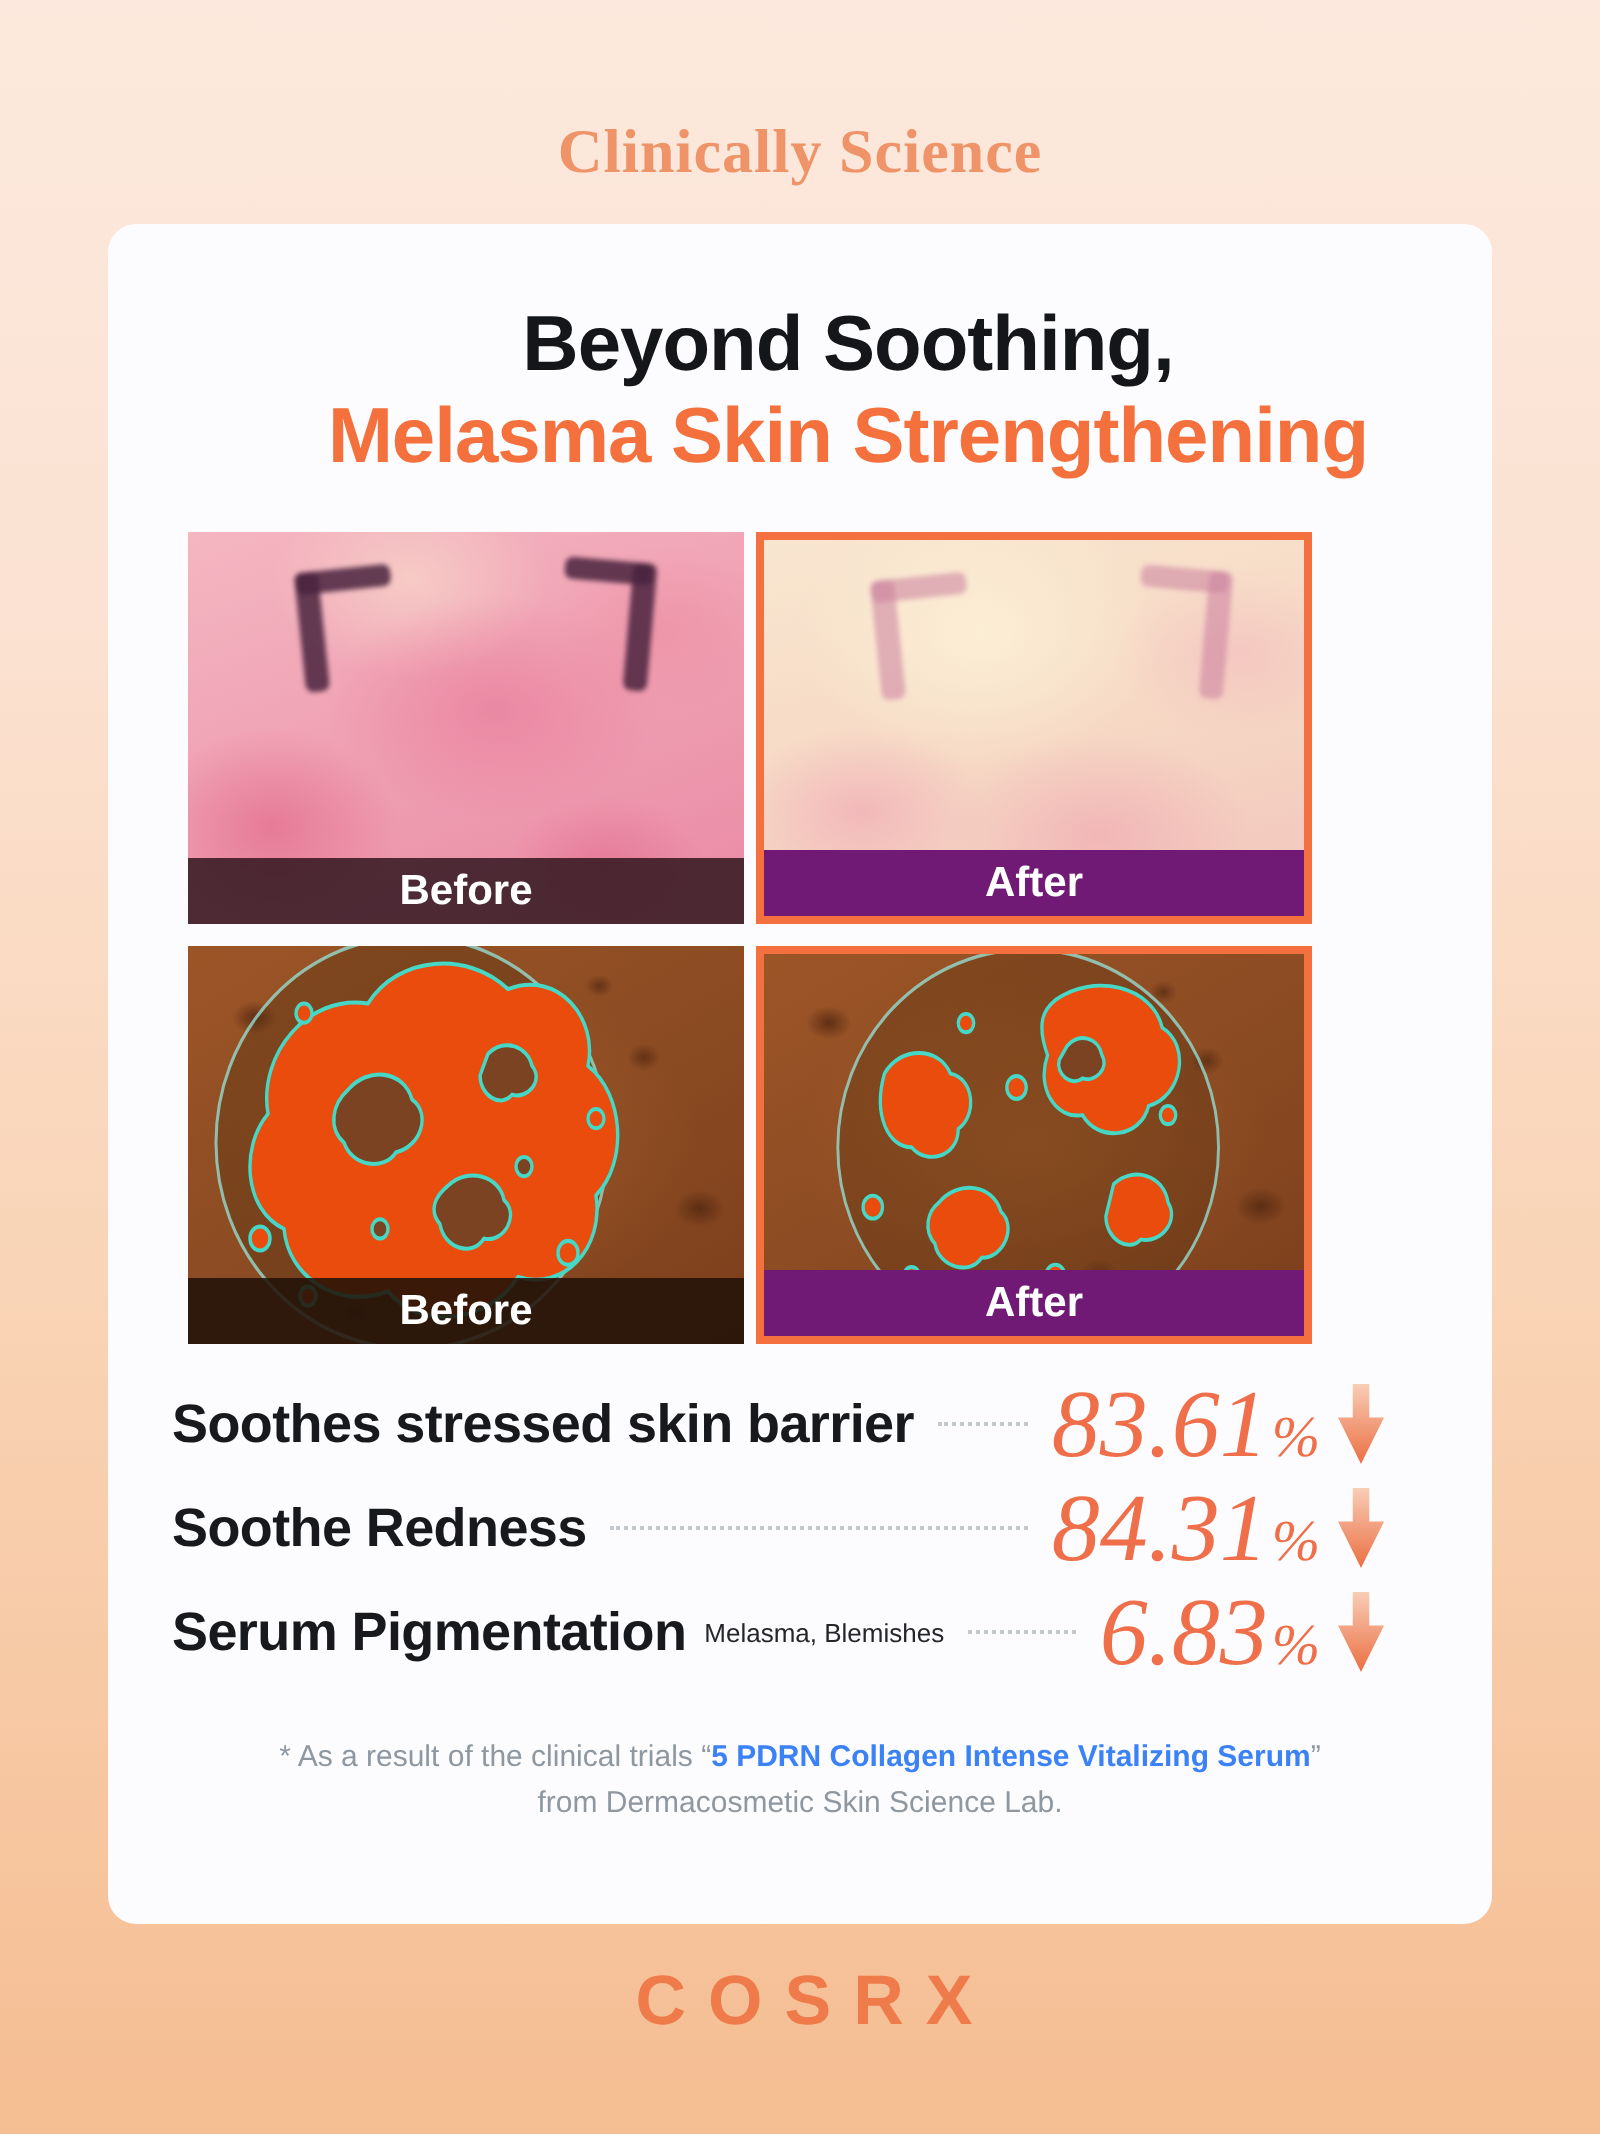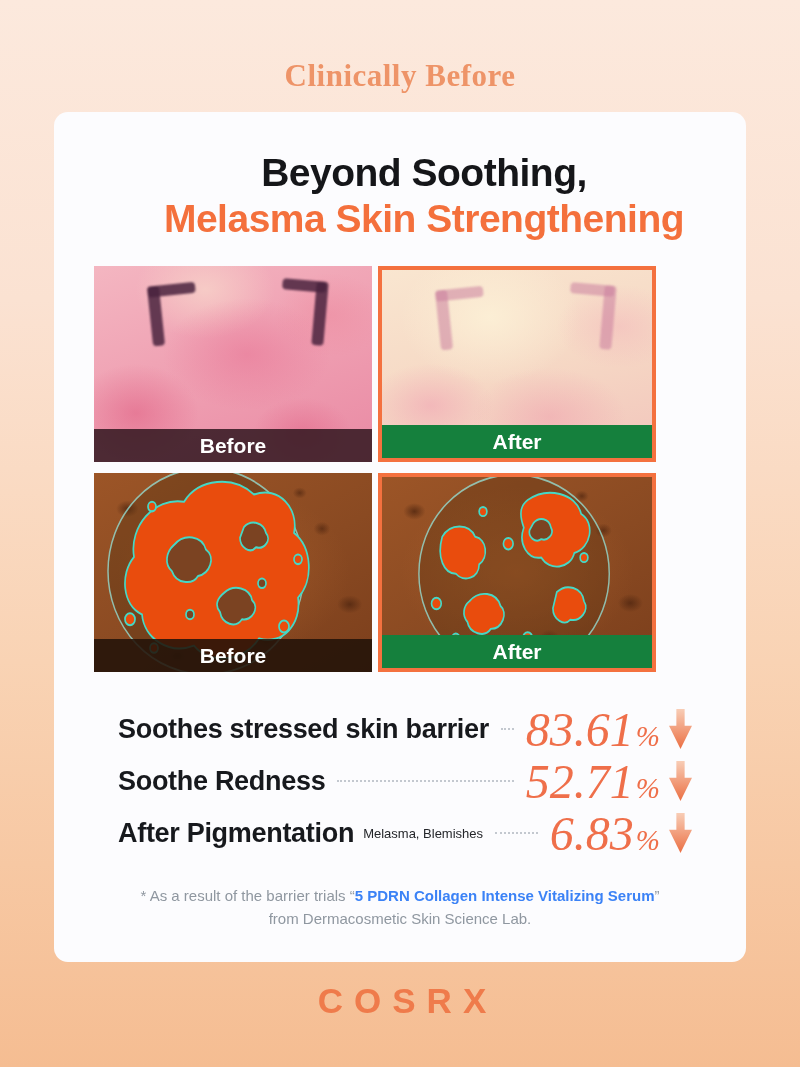--- a/index.html
+++ b/index.html
@@ -82,24 +82,24 @@
   .overlay { position:absolute; inset:0; width:100%; height:100%; }
 
   
   .bar {
     position:absolute; left:0; right:0; bottom:0; height:33px;
     display:flex; align-items:center; justify-content:center;
     color:#FFFFFF; font-weight:700; font-size:21px;
   }
   .bar.dark1 { background:rgba(48,22,30,.85); }
   .bar.dark2 { background:rgba(34,18,9,.88); }
-  .bar.orange { background:#15803d;text-align:center; }
-
-  
-  .stats { margin-top:31px; padding:0 54px 0 64px; }
+  .bar.orange { background:#701a75;text-align:center; }
+
+  
+  .stats { margin-top:14px; padding:0 54px 0 32px; }
   .stat-row { display:flex; align-items:center; height:52px; }
   .stat-label { font-size:27px; font-weight:700; color:#17191D;
                 letter-spacing:-.3px; white-space:nowrap; }
   .stat-sub { font-size:13px; color:#24262A; margin-left:9px; white-space:nowrap; }
   .stat-sub:empty { display:none; }
   .leader { flex:1; border-top:2px dotted #C3C8CF; margin:0 12px; height:0; }
   .stat-value { font-family:"Liberation Serif", serif; font-style:italic;
                 color:#EF6F4A; white-space:nowrap; }
   .num { font-size:48px;text-align:center; }
   .pct { font-size:29px; margin-left:2px; }
@@ -115,21 +115,21 @@
   
   .logo { position:absolute; left:4px; right:0; top:981px; text-align:center;
     font-size:35px; font-weight:700; letter-spacing:11px; text-indent:11px;
     color:#EF7B4B; }
 </style>
 </head>
 <body>
 
 <div class="page">
 
-  <div class="badge">Clinically Before</div>
+  <div class="badge">Clinically Science</div>
 
   <div class="card">
 
     <div class="title">
       <span class="t1">Beyond Soothing,</span>
       <span class="t2">Melasma Skin Strengthening</span>
     </div>
 
     <div class="pairs">
 
@@ -214,31 +214,31 @@
         <span class="stat-label">Soothes stressed skin barrier</span>
 
         <div class="leader"></div>
         <span class="stat-value"><span class="num">83.61</span><span class="pct">%</span></span>
         <span class="down-arrow"></span>
       </div>
       <div class="stat-row">
         <span class="stat-label">Soothe Redness</span>
 
         <div class="leader"></div>
-        <span class="stat-value"><span class="num">52.71</span><span class="pct">%</span></span>
+        <span class="stat-value"><span class="num">84.31</span><span class="pct">%</span></span>
         <span class="down-arrow"></span>
       </div>
       <div class="stat-row">
-        <span class="stat-label">After Pigmentation</span>
+        <span class="stat-label">Serum Pigmentation</span>
         <span class="stat-sub">Melasma, Blemishes</span>
         <div class="leader"></div>
         <span class="stat-value"><span class="num">6.83</span><span class="pct">%</span></span>
         <span class="down-arrow"></span>
       </div>
     </div>
 
-    <p class="disclaimer"><span>* As a result of the barrier trials “</span><b>5 PDRN Collagen Intense Vitalizing Serum</b><span>” from Dermacosmetic Skin Science Lab.</span></p>
+    <p class="disclaimer"><span>* As a result of the clinical trials “</span><b>5 PDRN Collagen Intense Vitalizing Serum</b><span>” from Dermacosmetic Skin Science Lab.</span></p>
 
   </div>
 
   <div class="logo">COSRX</div>
 
 </div>
 
 </body></html>

